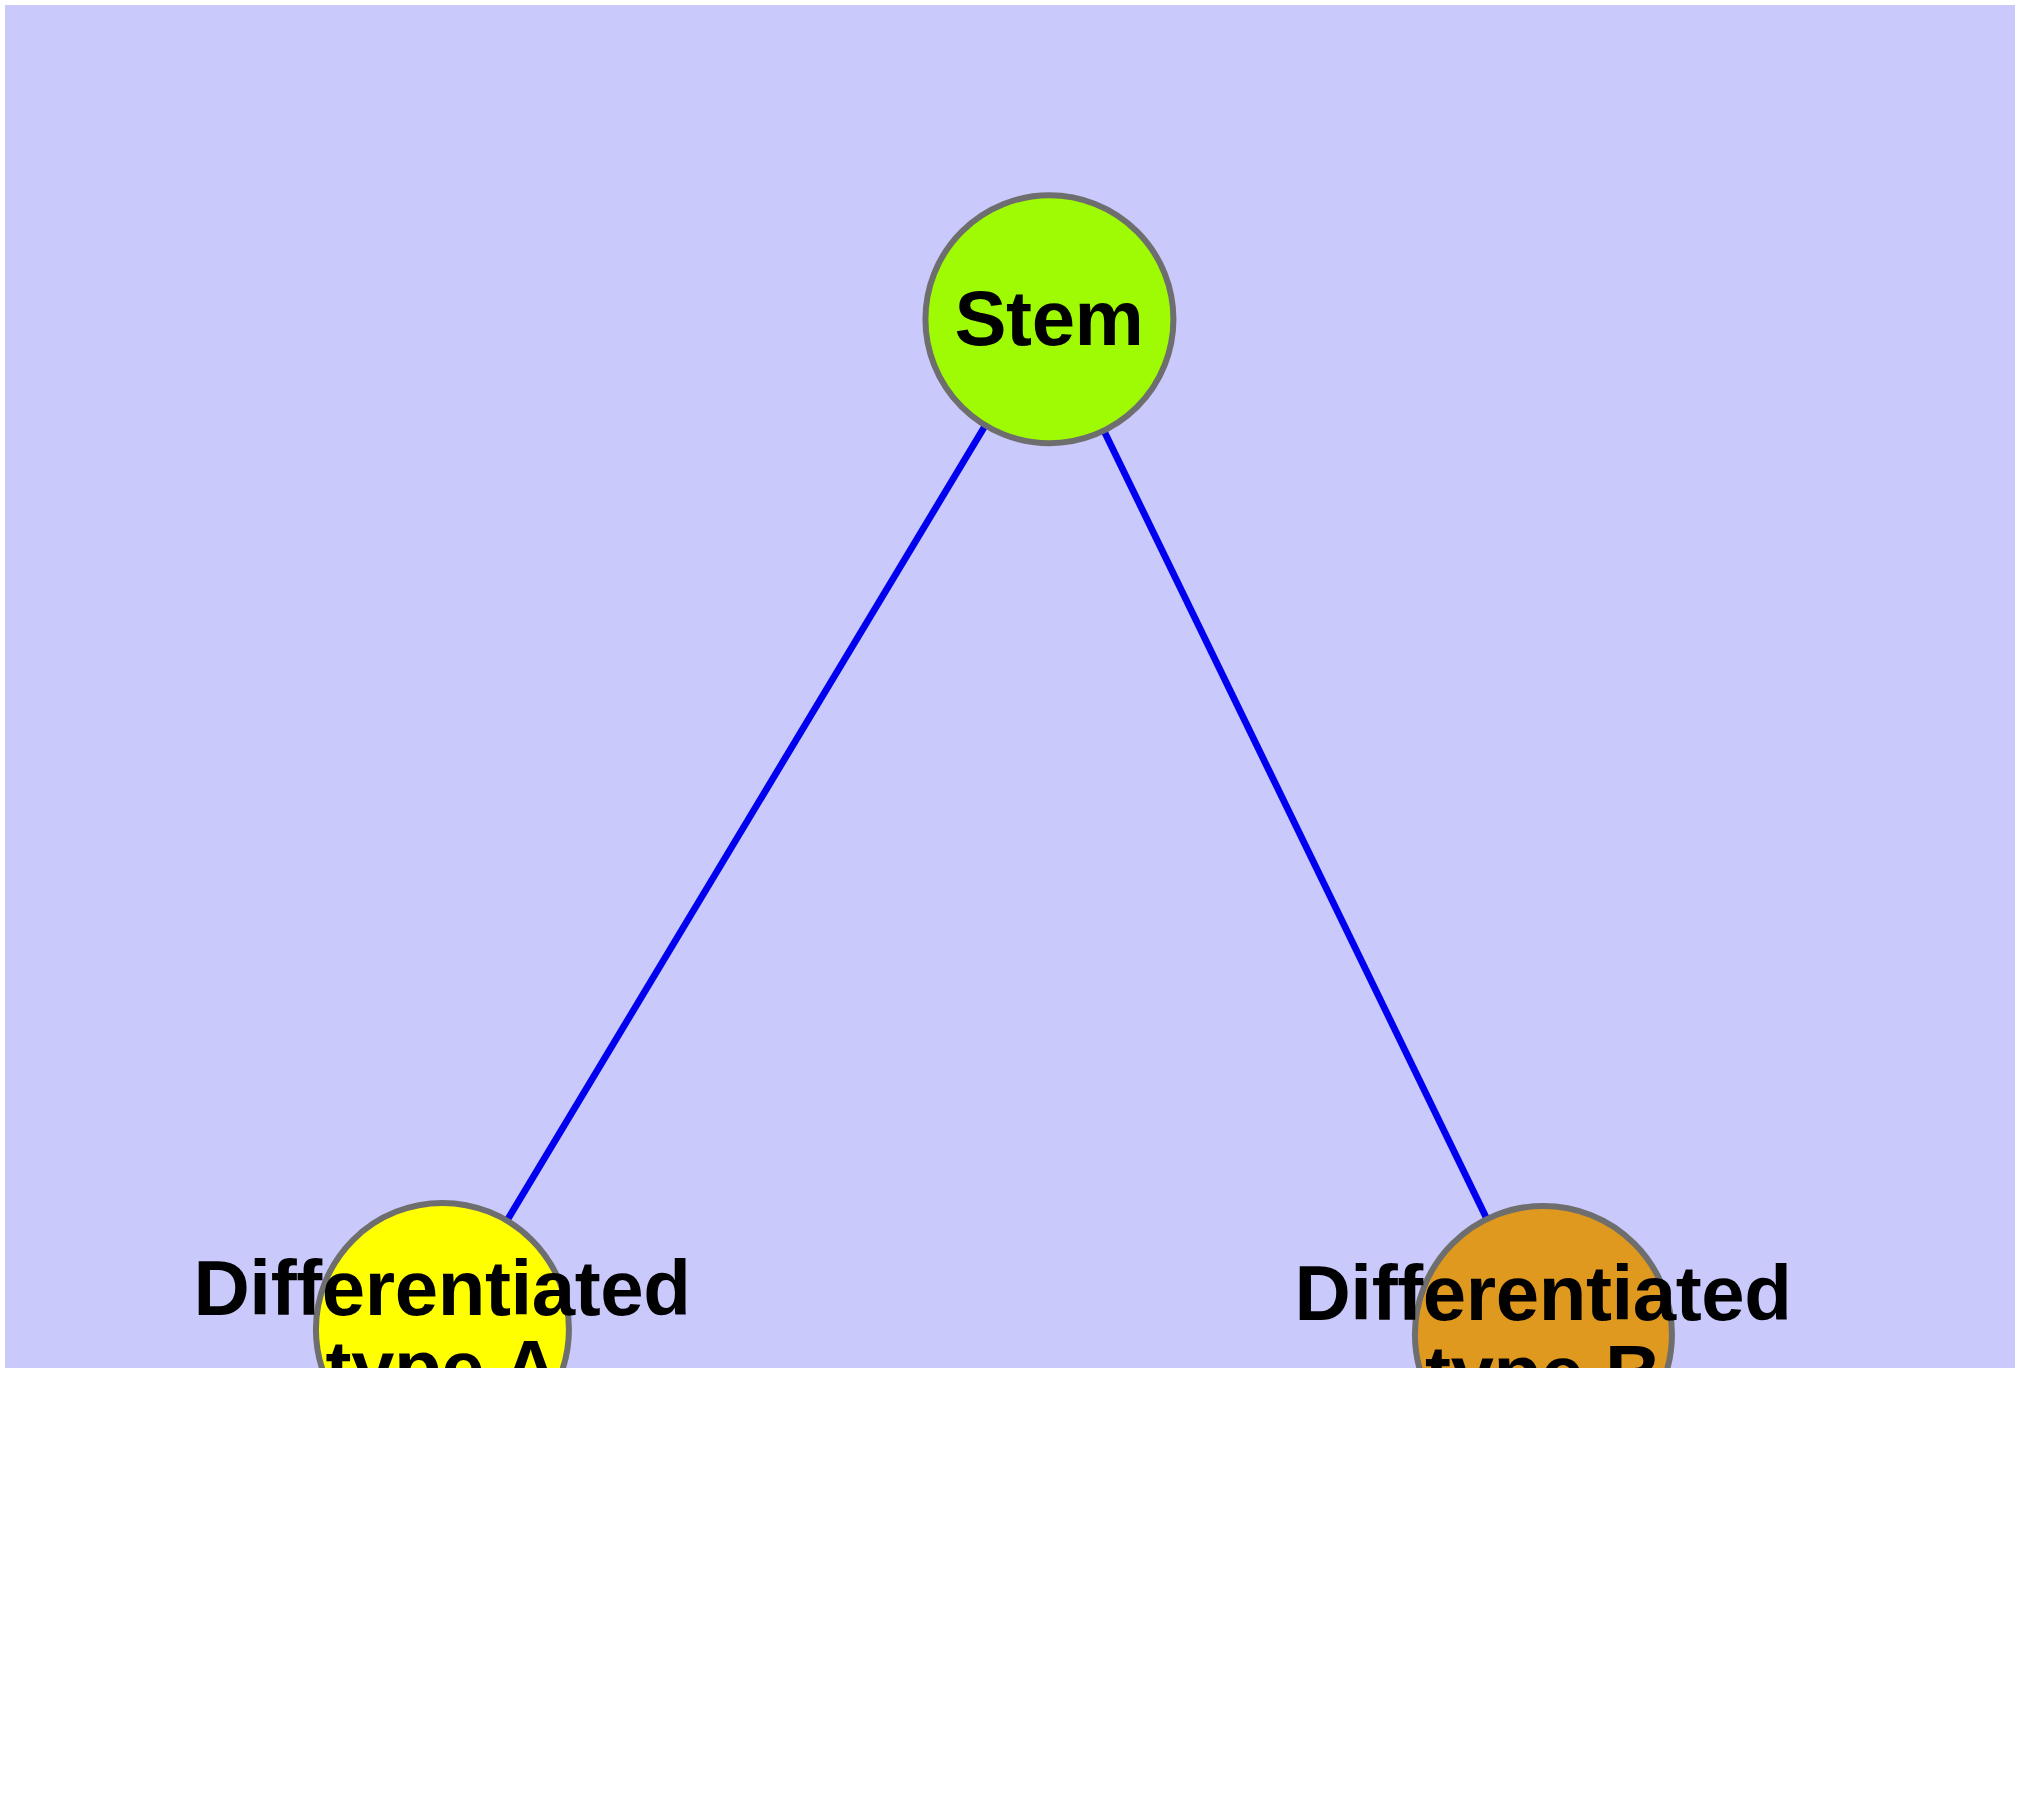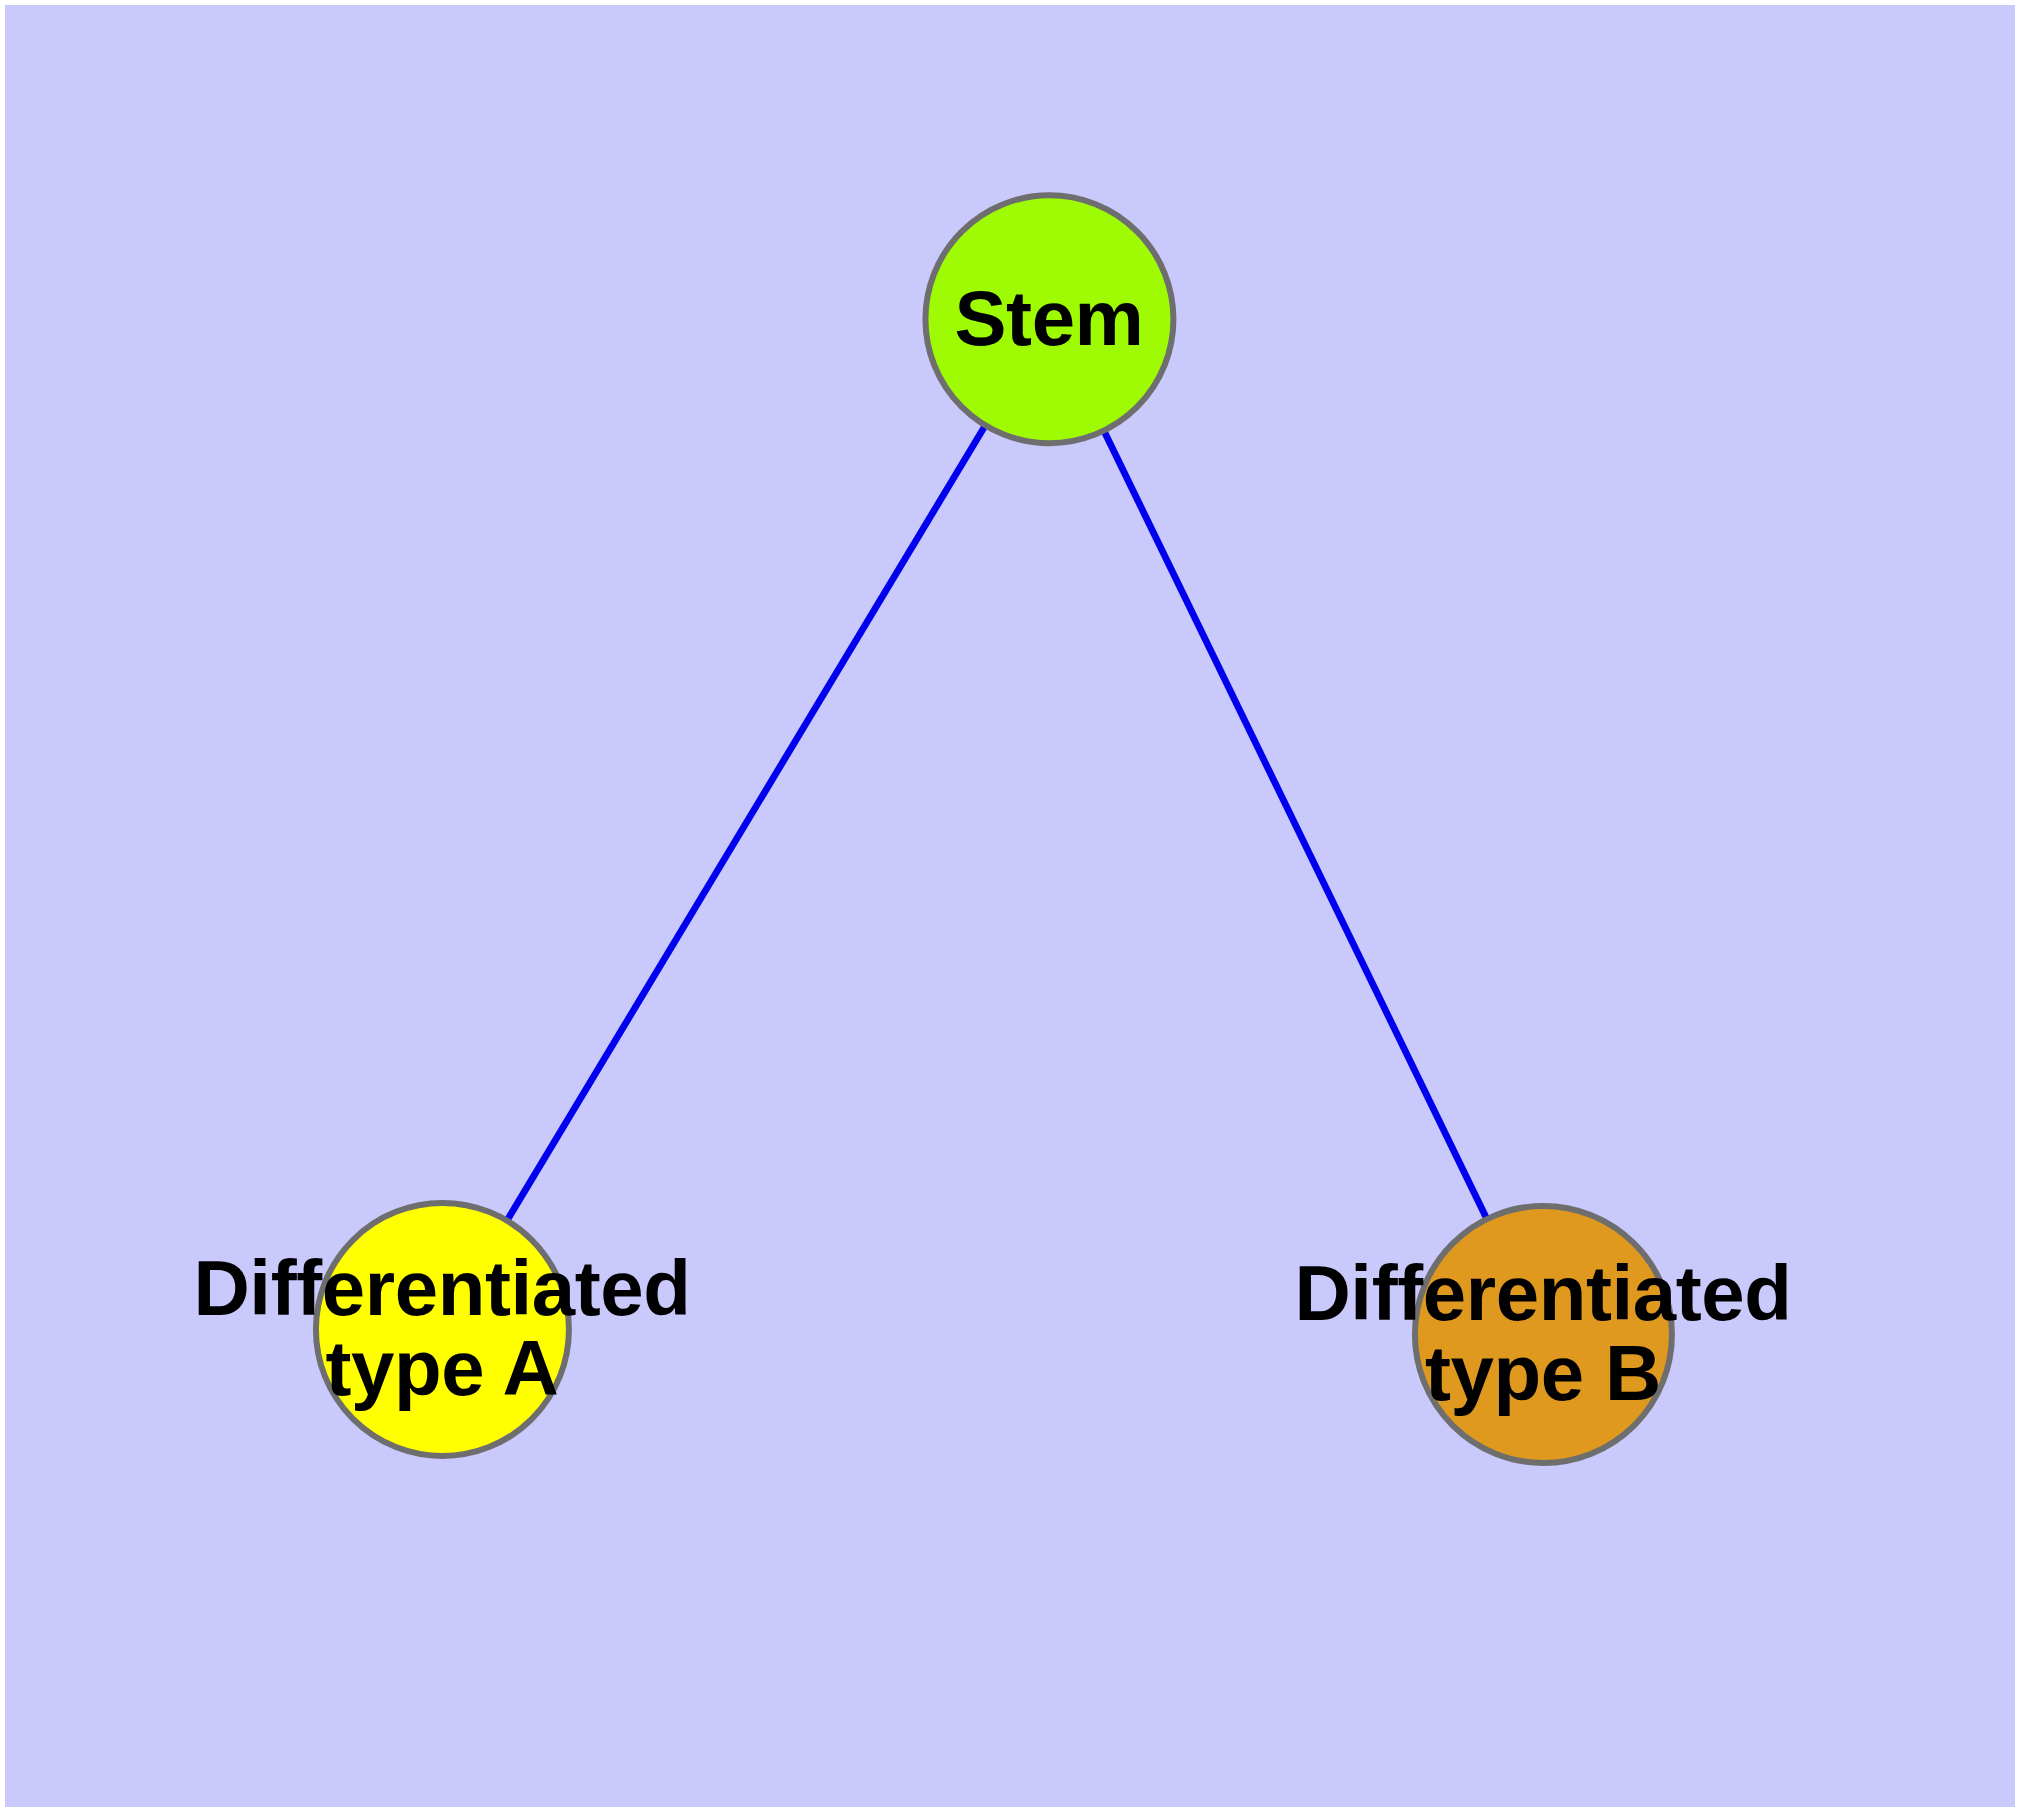--- a/index.html
+++ b/index.html
@@ -3,21 +3,21 @@
 <meta charset="utf-8">
 <style>
   html, body {
     margin: 0;
     padding: 0;
     background: #ffffff;
   }
   #canvas {
     position: relative;
     width: 2021px;
-    height: 1812px;
+    height: 1368px;
     background: #ffffff;
     overflow: hidden;
     font-family: "Liberation Sans", sans-serif;
   }
   #plot-area {
     position: absolute;
     left: 5.1px;
     top: 5.1px;
     width: 2010px;
     height: 1802px;

